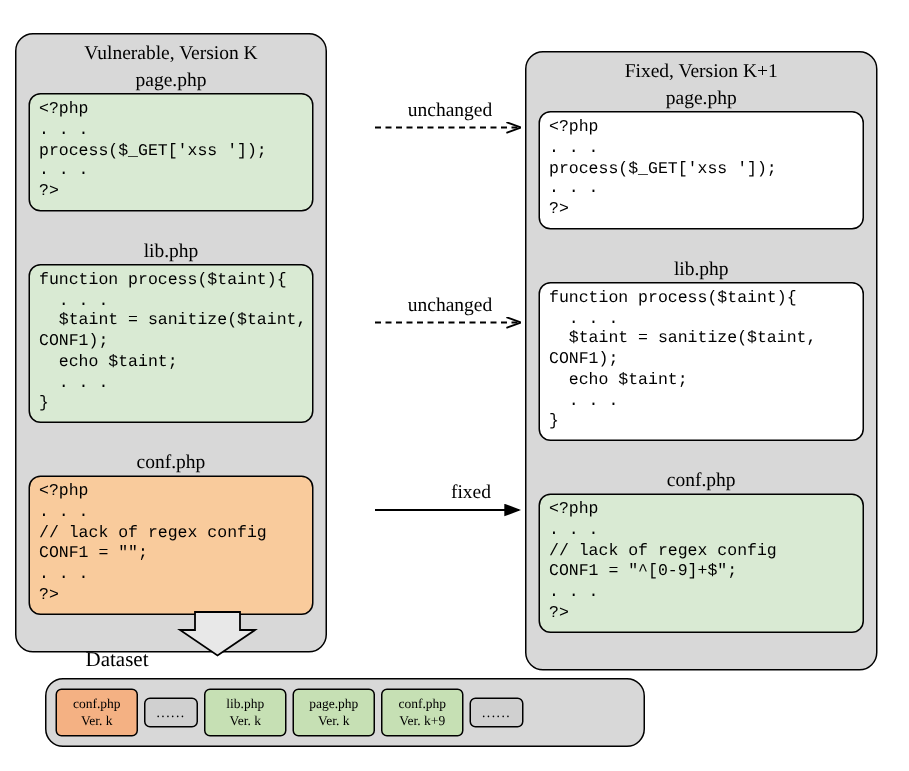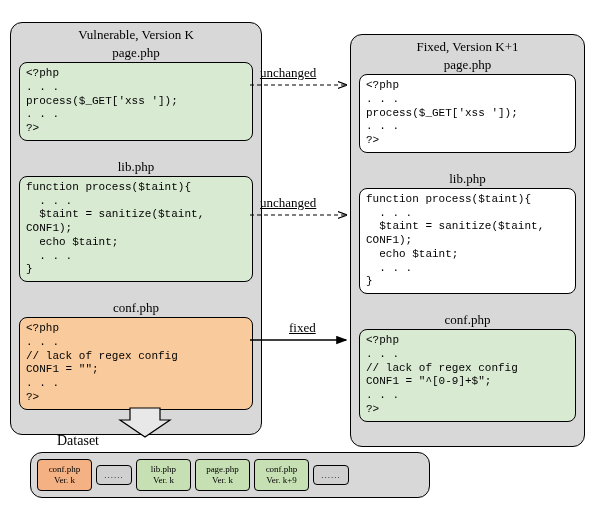--- a/index.html
+++ b/index.html
@@ -46,22 +46,21 @@
   .green { background: #d9ead3; }
   .orange { background: #f9cb9c; }
   .white { background: #fff; }
   .orange-file { background: #f4b183; }
   .green-file { background: #c6e0b4; }
   .grey-file { background: #d0d0d0; }
   
   .arrow-label {
     position: absolute;
     font-size: 13px;
-    text-align: left;
-    text-decoration: underline;
+    text-align: center;
   }
   
   .dataset-container {
     position: absolute;
     border: 1.5px solid #000;
     border-radius: 12px;
     background: #d8d8d8;
     padding: 6px;
   }
   .dataset-inner {
@@ -103,21 +102,21 @@
     position: absolute;
     top: 0; left: 0;
     pointer-events: none;
   }
 </style>
 </head>
 <body>
 
 <div class="canvas">
 
-  <div class="version-box" style="left:0; top:12px; width:252px;">
+  <div class="version-box" style="left:0; top:12px; width:208px;">
     <div class="version-label">Vulnerable, Version K</div>
 
     <div class="file-label">page.php</div>
     <div class="code-box green">&lt;?php
 . . .
 process($_GET['xss ']);
 . . .
 ?&gt;</div>
 
     <div class="file-label">lib.php</div>

